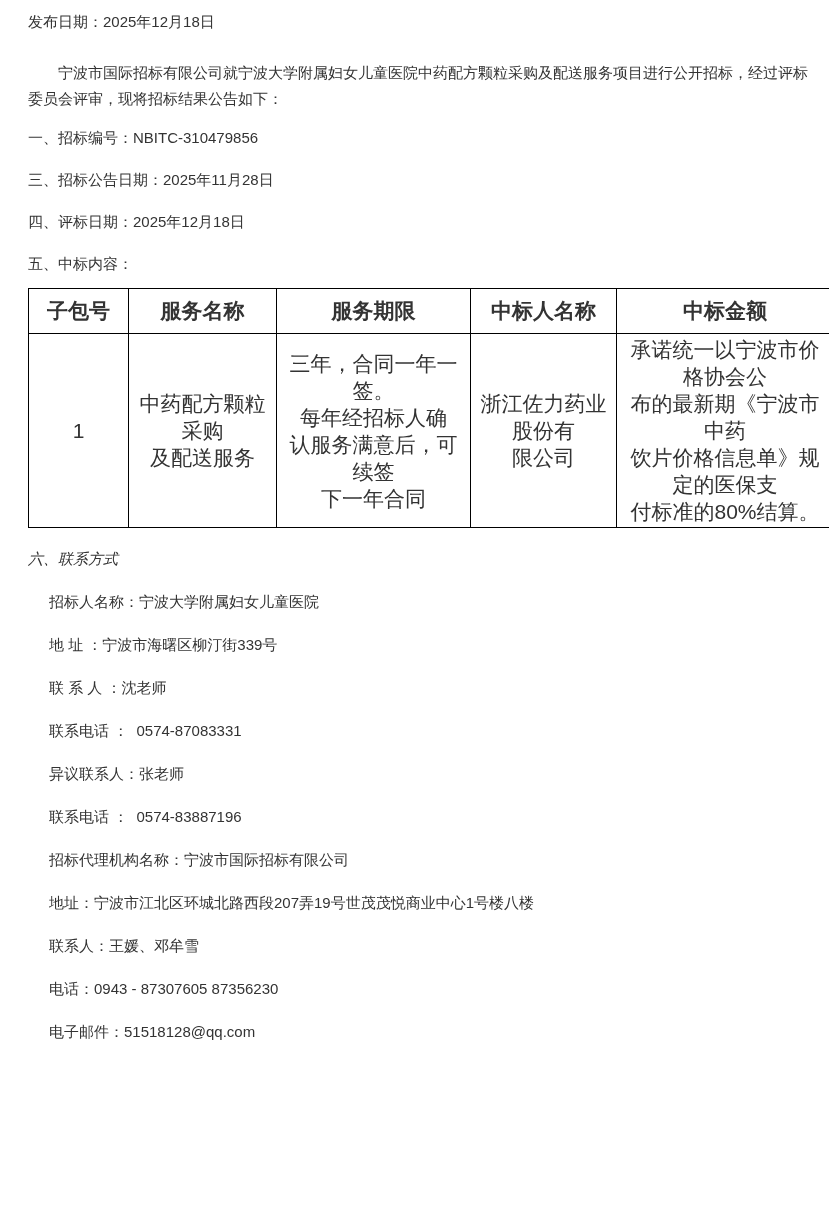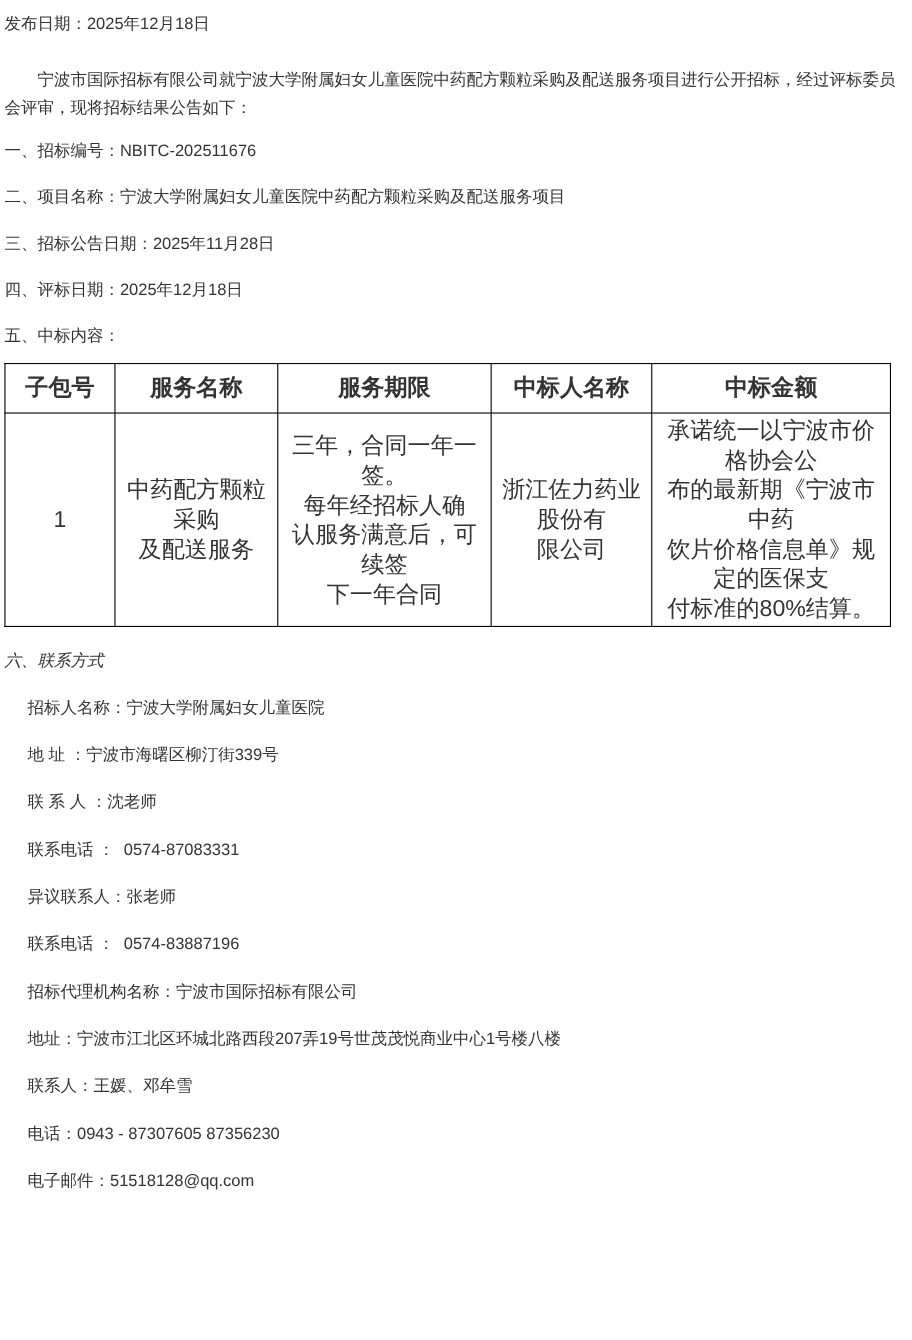--- a/index.html
+++ b/index.html
@@ -12,21 +12,21 @@
     height: 1218px;
     overflow: hidden;
     font-family: "Liberation Sans", "DejaVu Sans", sans-serif;
     color: #333333;
     font-size: 15px;
   }
   .doc {
     box-sizing: border-box;
     width: 829px;
     height: 1218px;
-    padding: 12px 12px 0 4px;
+    padding: 12px 12px 0 28px;
     background: #ffffff;
   }
   .line {
     margin: 0 0 28px 0;
     line-height: 20px;
     white-space: pre-wrap;
   }
   .intro {
     margin: 0 0 16px 0;
     line-height: 26px;
@@ -88,23 +88,22 @@
 </head>
 <body>
 
 <div class="doc">
 
   <p class="line">发布日期：2025年12月18日</p>
 
 
   <p class="intro">宁波市国际招标有限公司就宁波大学附属妇女儿童医院中药配方颗粒采购及配送服务项目进行公开招标，经过评标委员会评审，现将招标结果公告如下：</p>
 
-  <p class="item">一、招标编号：NBITC-202511676</p>
+  <p class="item">一、招标编号：NBITC-310479856</p>
 
-  <p class="item">二、项目名称：宁波大学附属妇女儿童医院中药配方颗粒采购及配送服务项目</p>
 
   <p class="item">三、招标公告日期：2025年11月28日</p>
 
   <p class="item">四、评标日期：2025年12月18日</p>
 
   <p class="item item-last">五、中标内容：</p>
 
   <table class="award-table">
     <colgroup>
       <col style="width:100px">

